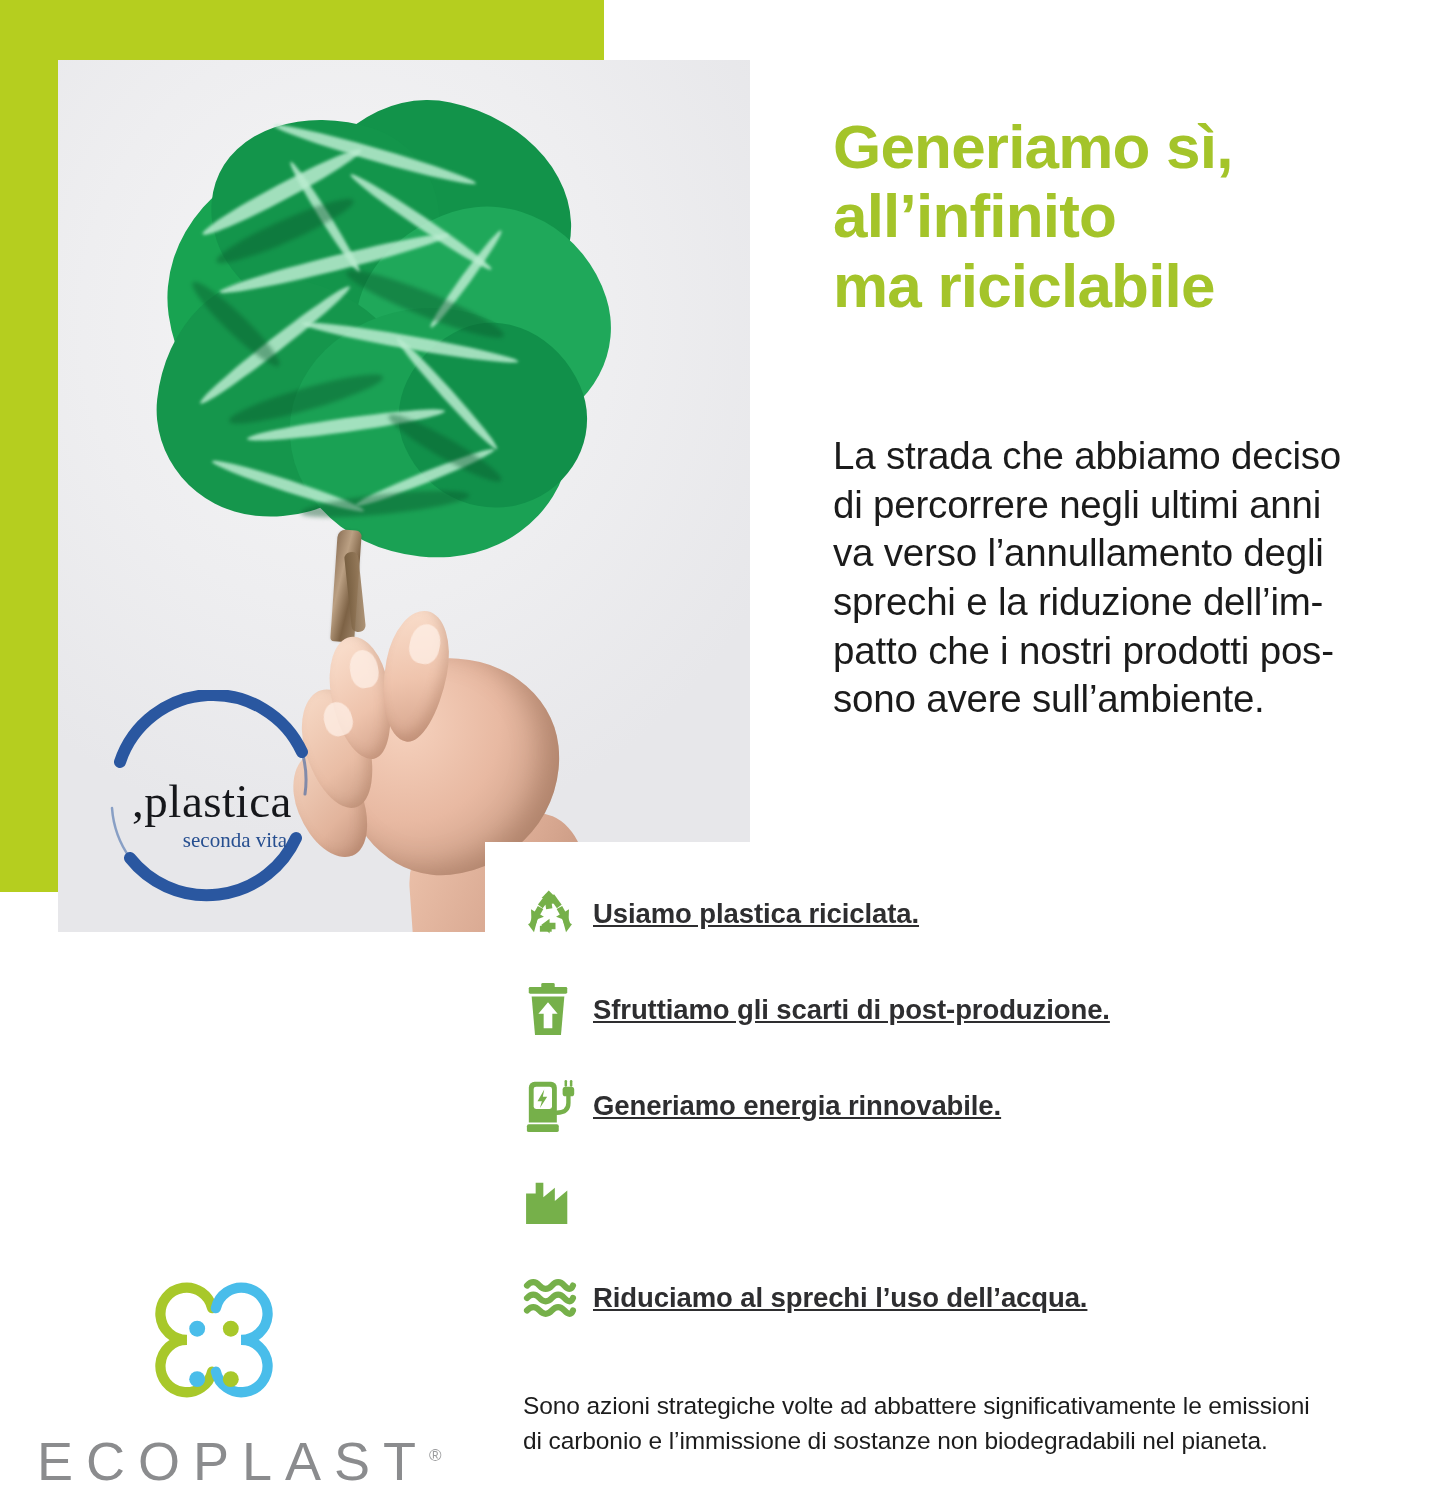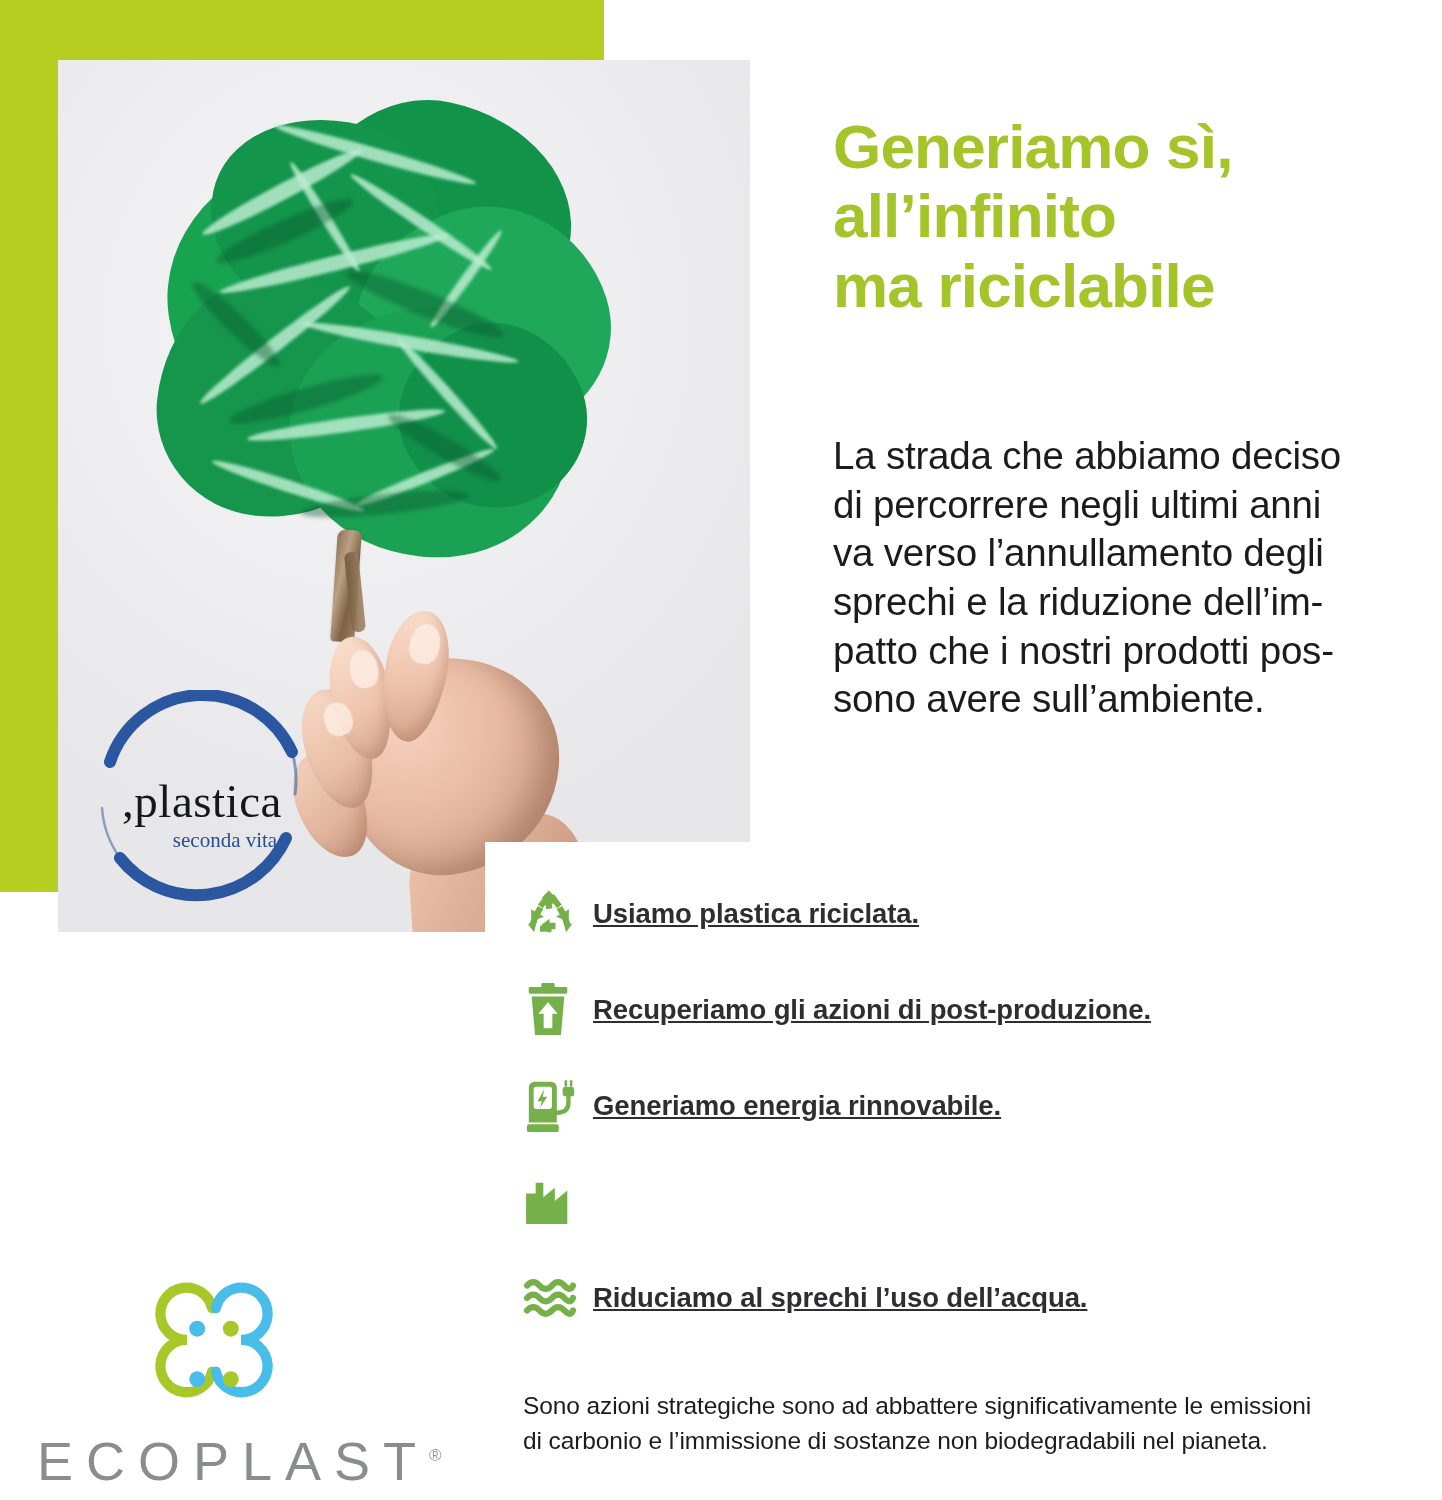--- a/index.html
+++ b/index.html
@@ -102,21 +102,21 @@
   .wrist{
     position:absolute; left:152px; top:236px; width:176px; height:150px;
     background:linear-gradient(120deg,#eec4ad 0%,#d9a992 55%,#bb8b74 100%);
     border-radius:34% 26% 10% 14% / 44% 38% 16% 22%;
     transform:rotate(-4deg);
   }
   .nail{ position:absolute; border-radius:50% 50% 42% 42%; background:rgba(255,241,233,.72); filter:blur(.5px); }
 
   
   .psv{
-    position:absolute; left:22px; top:630px; width:240px; height:230px;
+    position:absolute; left:32px; top:630px; width:240px; height:230px;
   }
   .psv svg{ display:block; }
   .psv .wordmark{
     position:absolute; left:6px; top:88px; width:232px;
     text-align:center;
   }
   .psv .w1{
     font-family:"Liberation Serif", serif;
     font-size:47px; color:#16171b; letter-spacing:.5px; line-height:1;
     white-space:nowrap;
@@ -310,21 +310,21 @@
 
   <div class="brow">
     <div class="bicon">
       <svg width="50" height="56" viewBox="0 0 52 58">
         <rect x="6" y="5" width="40" height="7" rx="1.5" fill="#76b04a"></rect>
         <rect x="19" y="1" width="14" height="5" rx="1.5" fill="#76b04a"></rect>
         <path d="M9 15 H43 L39.5 55 H12.5 Z" fill="#76b04a"></path>
         <polygon points="26,21 36,33 30.5,33 30.5,48 21.5,48 21.5,33 16,33" fill="#ffffff"></polygon>
       </svg>
     </div>
-    <div class="btext">Recuperiamo gli azioni di post-produzione.</div>
+    <div class="btext">Sfruttiamo gli scarti di post-produzione.</div>
   </div>
 
   <div class="brow">
     <div class="bicon">
       <svg width="58" height="56" viewBox="0 0 60 58">
         <path d="M6 10 a6 6 0 0 1 6-6 h17 a6 6 0 0 1 6 6 v36 h-29 Z" fill="#76b04a"></path>
         <rect x="11" y="9" width="19" height="23" rx="2.5" fill="#ffffff"></rect>
         <polygon points="22,12 15,24 19.5,24 17.5,31 25,19.5 20.5,19.5" fill="#76b04a"></polygon>
         <rect x="4" y="48" width="33" height="8" rx="2" fill="#76b04a"></rect>
         <path d="M35 36 q12 0 12 -10 v-9" fill="none" stroke="#76b04a" stroke-width="4.5" stroke-linecap="round"></path>
@@ -353,21 +353,21 @@
           <path d="M4 36 q6.5 -7 13 0 t13 0 t13 0 t9 0"></path>
         </g>
       </svg>
     </div>
     <div class="btext">Riduciamo al sprechi l’uso dell’acqua.</div>
   </div>
 
 </div>
 
 <div class="footnote">
-  <span>Sono azioni strategiche sono ad abbattere significativamente le emissioni</span>
+  <span>Sono azioni strategiche volte ad abbattere significativamente le emissioni</span>
   <span>di carbonio e l’immissione di sostanze non biodegradabili nel pianeta.</span>
 </div>
 
 <div class="brand">
   <div class="mark">
     <svg width="150" height="142" viewBox="0 0 160 152">
       <g fill="none" stroke-width="11" stroke-linecap="round">
 
         <path d="M78 28 a28 28 0 1 0 -27 34 a28 28 0 1 0 27 34" stroke="#a8c82a"></path>
 

